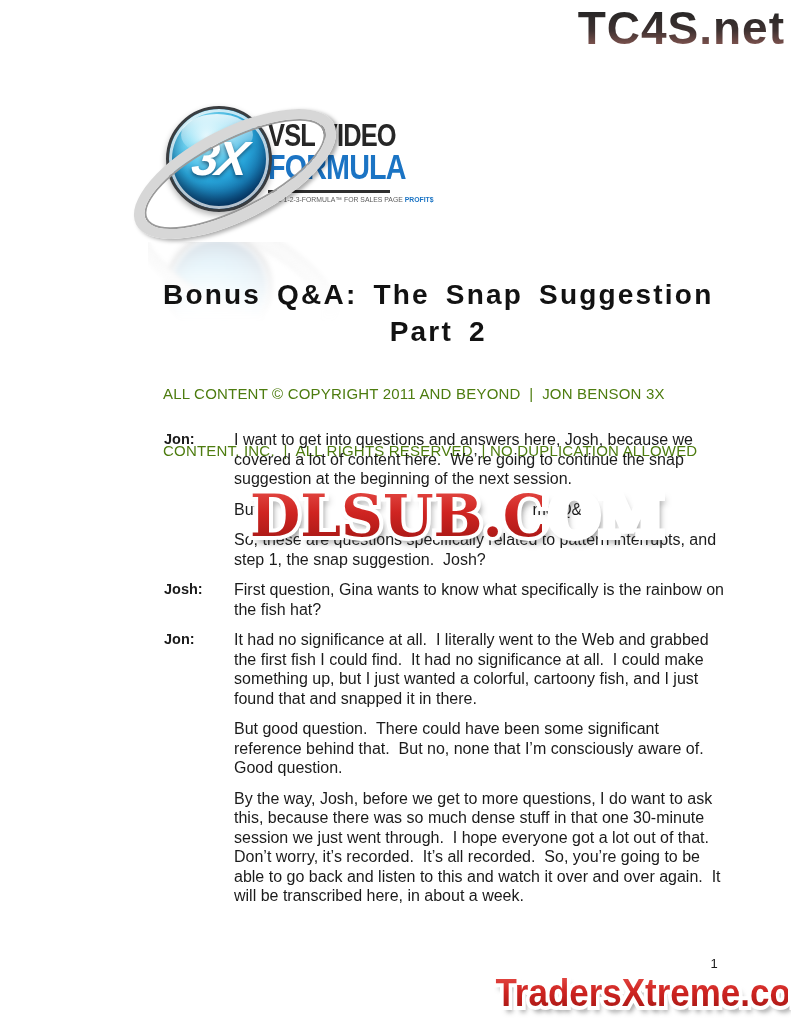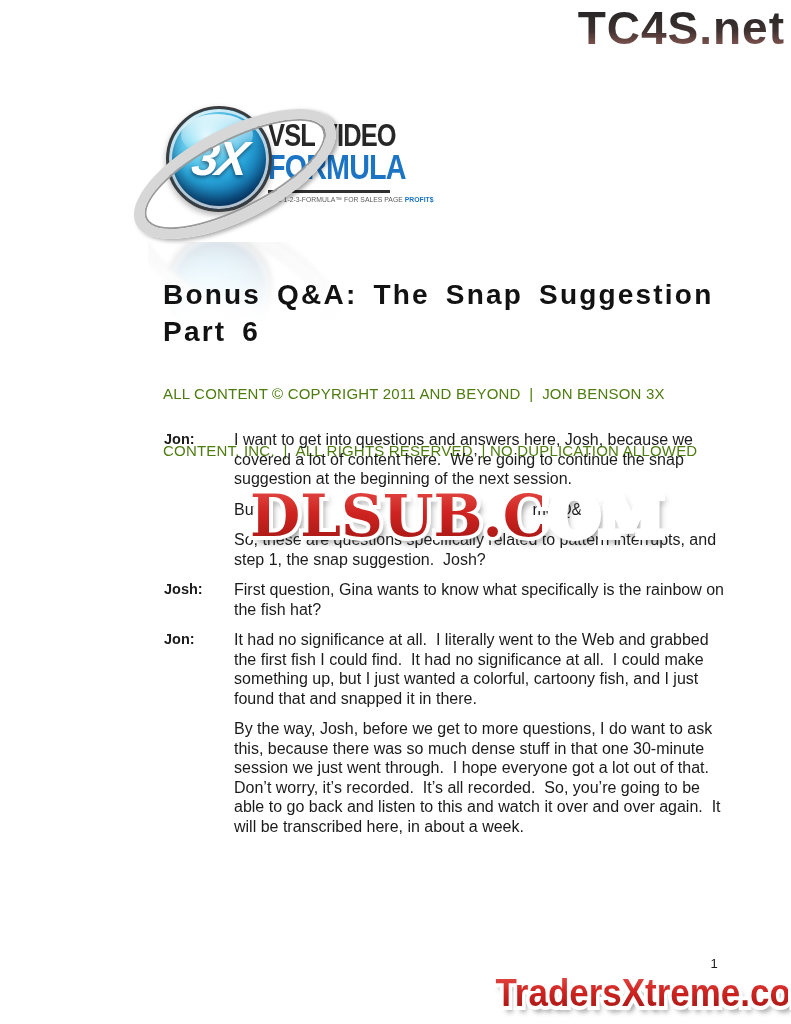--- a/index.html
+++ b/index.html
@@ -95,20 +95,21 @@
     -webkit-mask-image: linear-gradient(0deg, rgba(0,0,0,.85) 0%, transparent 75%);
     mask-image: linear-gradient(0deg, rgba(0,0,0,.85) 0%, transparent 75%);
   }
 
   
   .title {
     position: absolute; left: 163px; top: 276px;
     font-size: 28px; font-weight: 700; color: #121212;
     letter-spacing: 2.2px; word-spacing: 6px;
     line-height: 37px;
+    text-align: center;
   }
   .copyright {
     position: absolute; left: 163px; top: 346px;
     font-size: 15px; color: #4d7c0f;
     letter-spacing: 0.2px; line-height: 19px;
     white-space: pre-wrap;
   }
 
   
   .transcript { position: absolute; left: 164px; top: 430px; width: 562px; }
@@ -173,21 +174,21 @@
       <div class="logo-tagline"><span>THE 1-2-3-FORMULA™ FOR SALES PAGE </span><span class="hl">PROFIT$</span></div>
     </div>
     <div class="logo-reflection">
       <div class="ring"></div>
       <div class="sphere"></div>
     </div>
   </div>
 
   <div class="title">
     <div>Bonus Q&amp;A: The Snap Suggestion</div>
-    <div>Part 6</div>
+    <div>Part 2</div>
   </div>
 
   <div class="copyright">
     <div>ALL CONTENT © COPYRIGHT 2011 AND BEYOND  |  JON BENSON 3X</div>
     <div>CONTENT, INC.  |  ALL RIGHTS RESERVED  | NO DUPLICATION ALLOWED</div>
   </div>
 
   <div class="transcript">
 
     <div class="entry">
@@ -203,20 +204,21 @@
       <div class="spk">Josh:</div>
       <div class="txt">
         <p>First question, Gina wants to know what specifically is the rainbow on the fish hat?</p>
       </div>
     </div>
 
     <div class="entry">
       <div class="spk">Jon:</div>
       <div class="txt">
         <p>It had no significance at all.  I literally went to the Web and grabbed the first fish I could find.  It had no significance at all.  I could make something up, but I just wanted a colorful, cartoony fish, and I just found that and snapped it in there.</p>
+        <p>But good question.  There could have been some significant reference behind that.  But no, none that I’m consciously aware of.  Good question.</p>
         <p>By the way, Josh, before we get to more questions, I do want to ask this, because there was so much dense stuff in that one 30-minute session we just went through.  I hope everyone got a lot out of that.  Don’t worry, it’s recorded.  It’s all recorded.  So, you’re going to be able to go back and listen to this and watch it over and over again.  It will be transcribed here, in about a week.</p>
       </div>
     </div>
 
   </div>
 
   <div class="glossy dlsub">
     <span class="layer outline">DLSUB.COM</span>
     <span class="layer fill">DLSUB.COM</span>
   </div>

